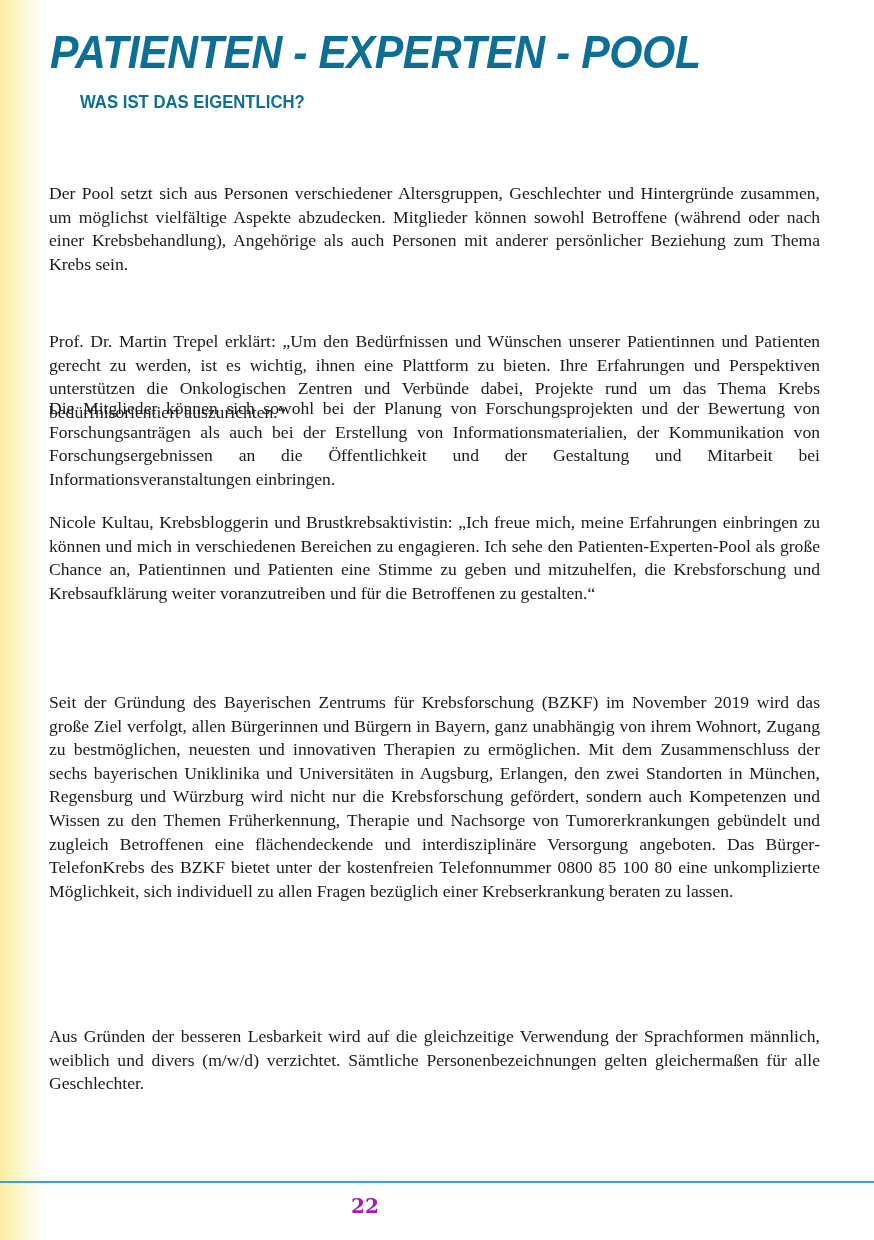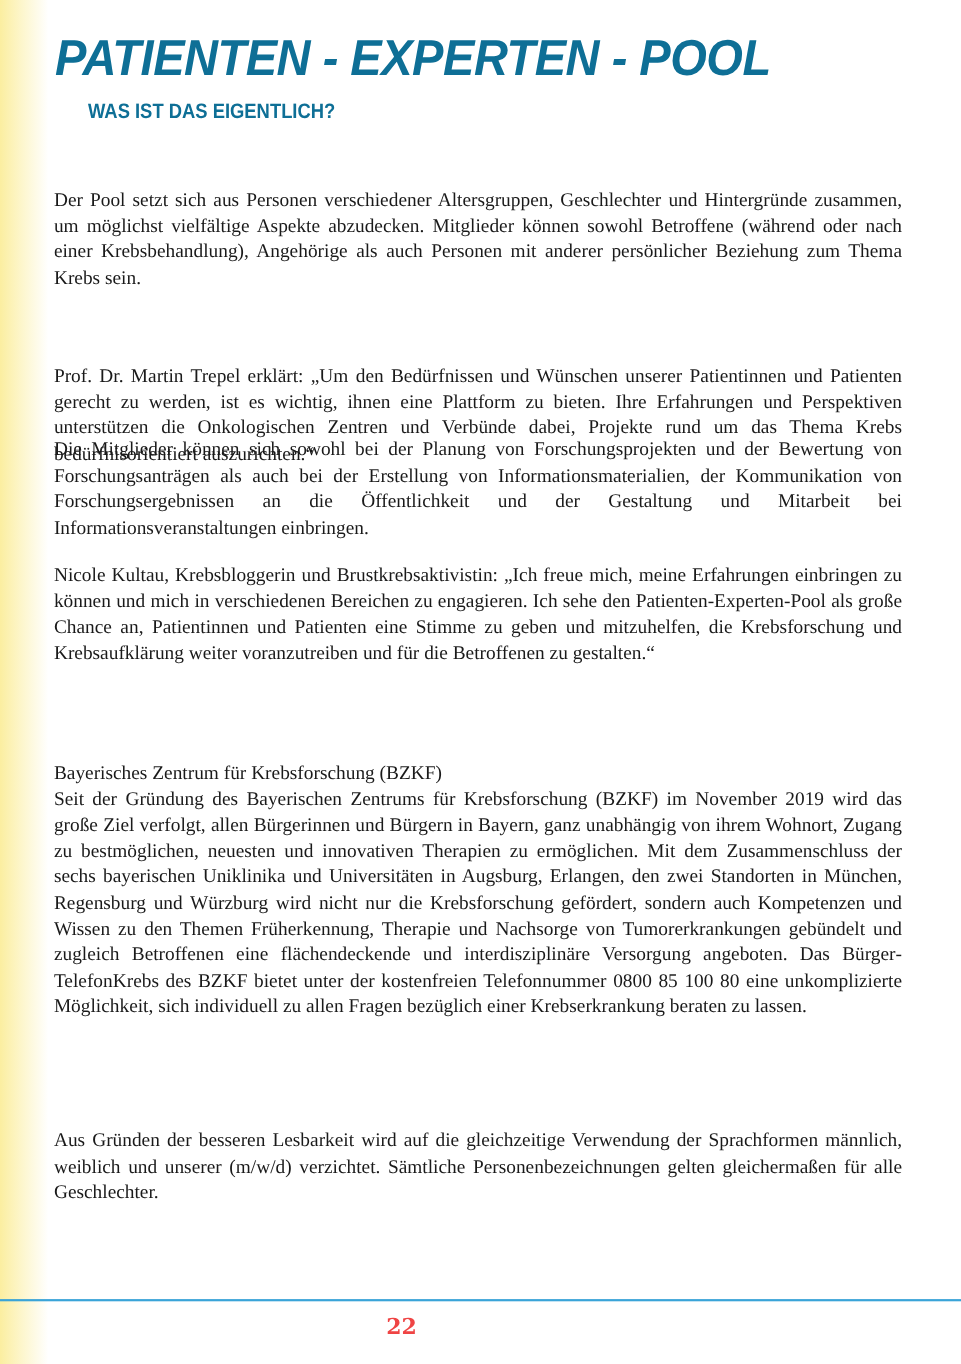--- a/index.html
+++ b/index.html
@@ -27,35 +27,35 @@
     color:#0e6f96; margin:0; line-height:24px;
     transform:scaleX(0.88); transform-origin:left top;
   }
   .body-text {
     position:absolute; left:49px; width:771px;
     font-family:"Liberation Serif", serif;
     font-size:17.6px; line-height:23.6px; color:#1a1a1a;
     text-align:justify; hyphens:manual;
   }
   .body-text p { margin:0; }
-  .p1 { top:170px; }
+  .p1 { top:182px; }
   .p2 { top:289px;margin-top:41px; }
   .p3 { top:397px; }
   .p4 { top:511px; }
   .p5 { top:691px; }
   .p6 { top:1025px; }
   .footer-line {
     position:absolute; left:0; top:1181px; width:874px; height:2px;
     background:#3aa4d8;
   }
   .page-number {
     position:absolute; left:0; width:730px; top:1194px;
     text-align:center;
     font-family:"DejaVu Serif", serif; font-weight:bold;
-    font-size:20px; color:#ef4444;
+    font-size:20px; color:#a21caf;
   }
 </style>
 </head>
 <body>
 
 <div class="side-gradient"></div>
 
 <h1 class="title">PATIENTEN - EXPERTEN - POOL</h1>
 <h2 class="subtitle">WAS IST DAS EIGENTLICH?</h2>
 
@@ -69,22 +69,21 @@
 
 <div class="body-text p3">
   <p>Die Mitglieder können sich sowohl bei der Planung von Forschungsprojekten und der Be­wertung von Forschungsanträgen als auch bei der Erstellung von Informationsmaterialien, der Kommunikation von Forschungsergebnissen an die Öffentlichkeit und der Gestaltung und Mitarbeit bei Informationsveranstaltungen einbringen.</p>
 </div>
 
 <div class="body-text p4">
   <p>Nicole Kultau, Krebsbloggerin und Brustkrebsaktivistin: „Ich freue mich, meine Erfahrun­gen einbringen zu können und mich in verschiedenen Bereichen zu engagieren. Ich sehe den Patienten-Experten-Pool als große Chance an, Patientinnen und Patienten eine Stimme zu geben und mitzuhelfen, die Krebsforschung und Krebsaufklärung weiter voranzutreiben und für die Betroffenen zu gestalten.“</p>
 </div>
 
 <div class="body-text p5">
-  <p>Bayerisches Zentrum für Krebsforschung (BZKF)</p>
   <p>Seit der Gründung des Bayerischen Zentrums für Krebsforschung (BZKF) im November 2019 wird das große Ziel verfolgt, allen Bürgerinnen und Bürgern in Bayern, ganz unabhängig von ihrem Wohnort, Zugang zu bestmöglichen, neuesten und innovativen Therapien zu ermög­lichen. Mit dem Zusammenschluss der sechs bayerischen Uniklinika und Universitäten in Augsburg, Erlangen, den zwei Standorten in München, Regensburg und Würzburg wird nicht nur die Krebsforschung gefördert, sondern auch Kompetenzen und Wissen zu den Themen Früherkennung, Therapie und Nachsorge von Tumorerkrankungen gebündelt und zugleich Betroffenen eine flächendeckende und interdisziplinäre Versorgung angeboten. Das Bürger­TelefonKrebs des BZKF bietet unter der kostenfreien Telefonnummer 0800 85 100 80 eine unkomplizierte Möglichkeit, sich individuell zu allen Fragen bezüglich einer Krebserkran­kung beraten zu lassen.</p>
 </div>
 
 <div class="body-text p6">
-  <p>Aus Gründen der besseren Lesbarkeit wird auf die gleichzeitige Verwendung der Sprachfor­men männlich, weiblich und unserer (m/w/d) verzichtet. Sämtliche Personenbezeichnungen gelten gleichermaßen für alle Geschlechter.</p>
+  <p>Aus Gründen der besseren Lesbarkeit wird auf die gleichzeitige Verwendung der Sprachfor­men männlich, weiblich und divers (m/w/d) verzichtet. Sämtliche Personenbezeichnungen gelten gleichermaßen für alle Geschlechter.</p>
 </div>
 
 <div class="footer-line"></div>
 <div class="page-number">22</div>
 
 </body></html>

